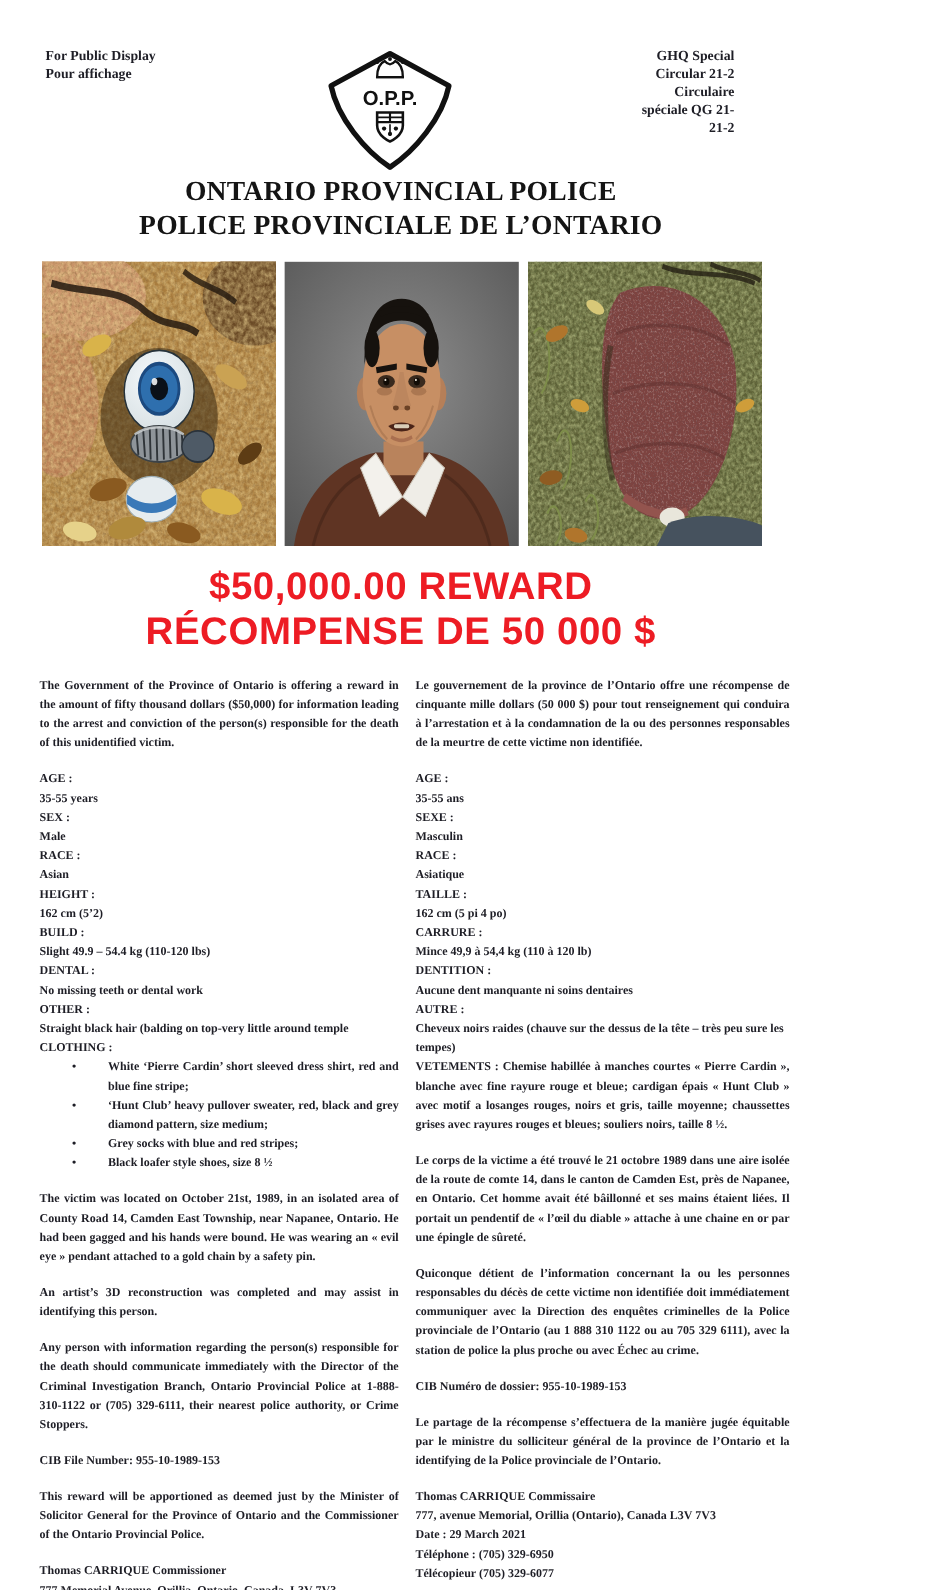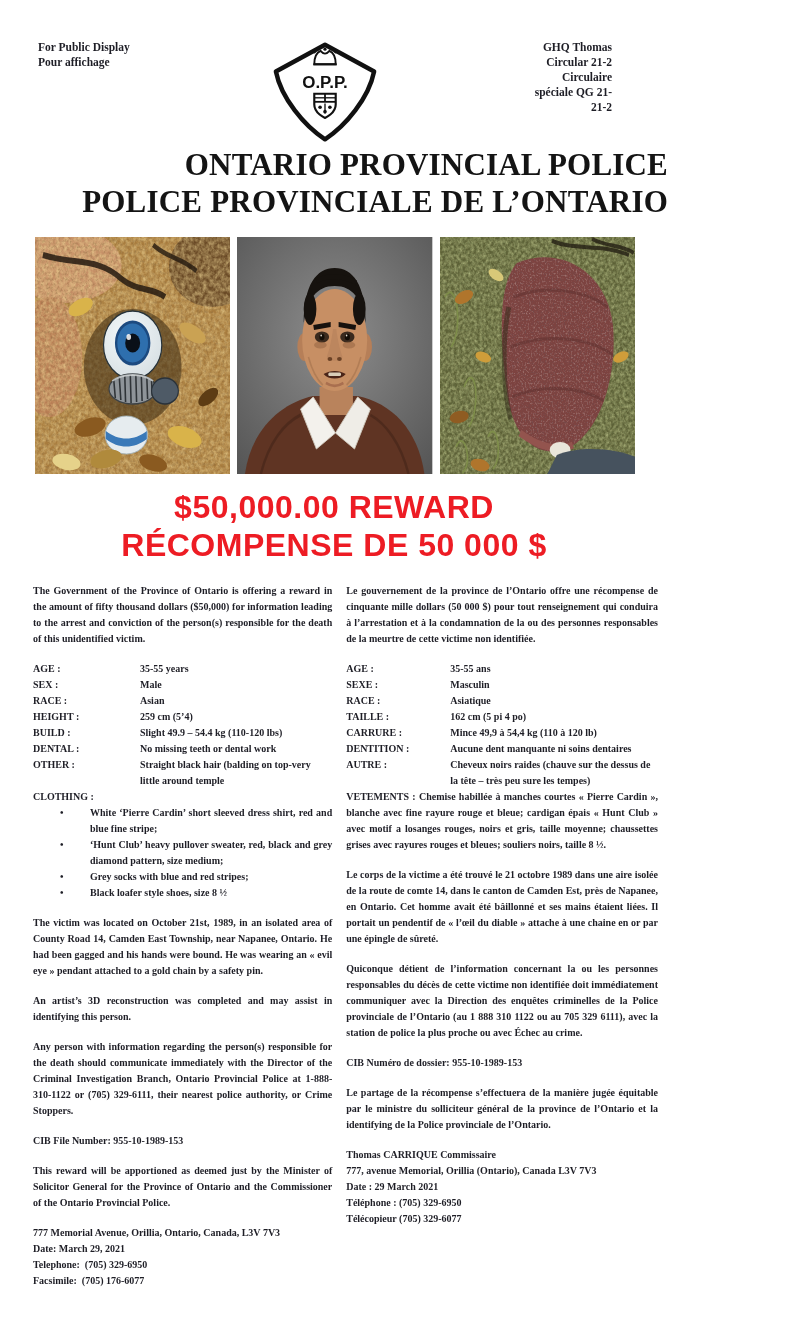--- a/index.html
+++ b/index.html
@@ -6,35 +6,35 @@
   body{width:788px;font-family:"Liberation Serif",serif;font-weight:700;color:#1e1e26;}
   .page{width:668px;height:1325px;overflow:hidden;box-sizing:border-box;padding-top:40px;position:relative;background:#fff;}
 
   
   .header{display:flex;justify-content:space-between;align-items:flex-start;padding:0 56px 0 38px;}
   .hdr-left{font-size:11.5px;line-height:1.3;width:210px;}
   .hdr-right{font-size:11.5px;line-height:1.3;width:210px;text-align:right;}
   .badge-wrap{flex:1;display:flex;justify-content:center;margin-top:2px;}
 
   
-  .title{text-align:right;font-size:31px;line-height:1.2;color:#141414;margin-top:4px;letter-spacing:.2px;}
+  .title{text-align:center;font-size:23px;line-height:1.2;color:#141414;margin-top:4px;letter-spacing:.2px;}
 
   
   .photos{display:flex;gap:7px;margin:17px 33px 0 35px;height:237px;}
   .photos svg{flex:1;height:237px;display:block;}
 
   
   .reward{margin-top:15px;text-align:center;font-family:"Liberation Sans",sans-serif;font-weight:700;font-size:32px;line-height:1.17;color:#ed1c24;letter-spacing:.5px;}
 
   
   .columns{display:flex;gap:14px;margin:19px 10px 0 33px;font-size:10px;line-height:16px;text-align:justify;}
   .col-en{width:358px;}
   .col-fr{width:373px;}
   .para{margin:0 0 14px 0;}
-  .attr-row{display:flex;text-align:left;}
+  .attr-row{display:flex;text-align:left;flex-direction:column;}
   .attr-label-en{flex:0 0 auto;min-width:107px;}
   .attr-label-fr{flex:0 0 auto;min-width:104px;}
   .attr-value{flex:1;}
   .section-head{text-align:left;}
   .bullet{position:relative;padding-left:57px;}
   .bullet::before{content:"\2022";position:absolute;left:27px;top:0;}
   .bullets{margin:0 0 14px 0;}
   .sig{text-align:left;}
   .sig div{white-space:pre-wrap;}
 </style>
@@ -67,21 +67,21 @@
           <line x1="-12" y1="4.5" x2="12" y2="4.5" stroke="#111111" stroke-width="1.5"></line>
           <line x1="0" y1="11" x2="0" y2="22" stroke="#111111" stroke-width="1.5"></line>
           <circle cx="-5.5" cy="15" r="2" fill="#111111"></circle>
           <circle cx="5.5" cy="15" r="2" fill="#111111"></circle>
           <circle cx="0" cy="20" r="2" fill="#111111"></circle>
         </g>
       </svg>
     </div>
 
     <div class="hdr-right">
-      <div>GHQ Thomas</div>
+      <div>GHQ Special</div>
       <div>Circular 21-2</div>
       <div>Circulaire</div>
       <div>spéciale QG 21-</div>
       <div>21-2</div>
     </div>
   </div>
 
   <div class="title">
     <div>ONTARIO PROVINCIAL POLICE</div>
     <div>POLICE PROVINCIALE DE L’ONTARIO</div>
@@ -248,21 +248,21 @@
         <div class="attr-row">
             <span class="attr-label-en">SEX :</span>
             <span class="attr-value">Male</span>
           </div>
         <div class="attr-row">
             <span class="attr-label-en">RACE :</span>
             <span class="attr-value">Asian</span>
           </div>
         <div class="attr-row">
             <span class="attr-label-en">HEIGHT :</span>
-            <span class="attr-value">259 cm (5’4)</span>
+            <span class="attr-value">162 cm (5’2)</span>
           </div>
         <div class="attr-row">
             <span class="attr-label-en">BUILD :</span>
             <span class="attr-value">Slight 49.9 – 54.4 kg (110-120 lbs)</span>
           </div>
         <div class="attr-row">
             <span class="attr-label-en">DENTAL :</span>
             <span class="attr-value">No missing teeth or dental work</span>
           </div>
         <div class="attr-row">
@@ -279,20 +279,21 @@
         <div class="bullet">Black loafer style shoes, size 8 ½</div>
       </div>
 
       <p class="para">The victim was located on October 21st, 1989, in an isolated area of County Road 14, Camden East Township, near Napanee, Ontario. He had been gagged and his hands were bound. He was wearing an « evil eye » pendant attached to a gold chain by a safety pin.</p>
       <p class="para">An artist’s 3D reconstruction was completed and may assist in identifying this person.</p>
       <p class="para">Any person with information regarding the person(s) responsible for the death should communicate immediately with the Director of the Criminal Investigation Branch, Ontario Provincial Police at 1-888-310-1122 or (705) 329-6111, their nearest police authority, or Crime Stoppers.</p>
       <p class="para">CIB File Number: 955-10-1989-153</p>
       <p class="para">This reward will be apportioned as deemed just by the Minister of Solicitor General for the Province of Ontario and the Commissioner of the Ontario Provincial Police.</p>
 
       <div class="sig">
+        <div>Thomas CARRIQUE Commissioner</div>
         <div>777 Memorial Avenue, Orillia, Ontario, Canada, L3V 7V3</div>
         <div>Date: March 29, 2021</div>
         <div>Telephone:  (705) 329-6950</div>
         <div>Facsimile:  (705) 176-6077</div>
       </div>
     </div>
 
     <div class="col-fr">
       <p class="para">Le gouvernement de la province de l’Ontario offre une récompense de cinquante mille dollars (50 000 $) pour tout renseignement qui conduira à l’arrestation et à la condamnation de la ou des personnes responsables de la meurtre de cette victime non identifiée.</p>
 

